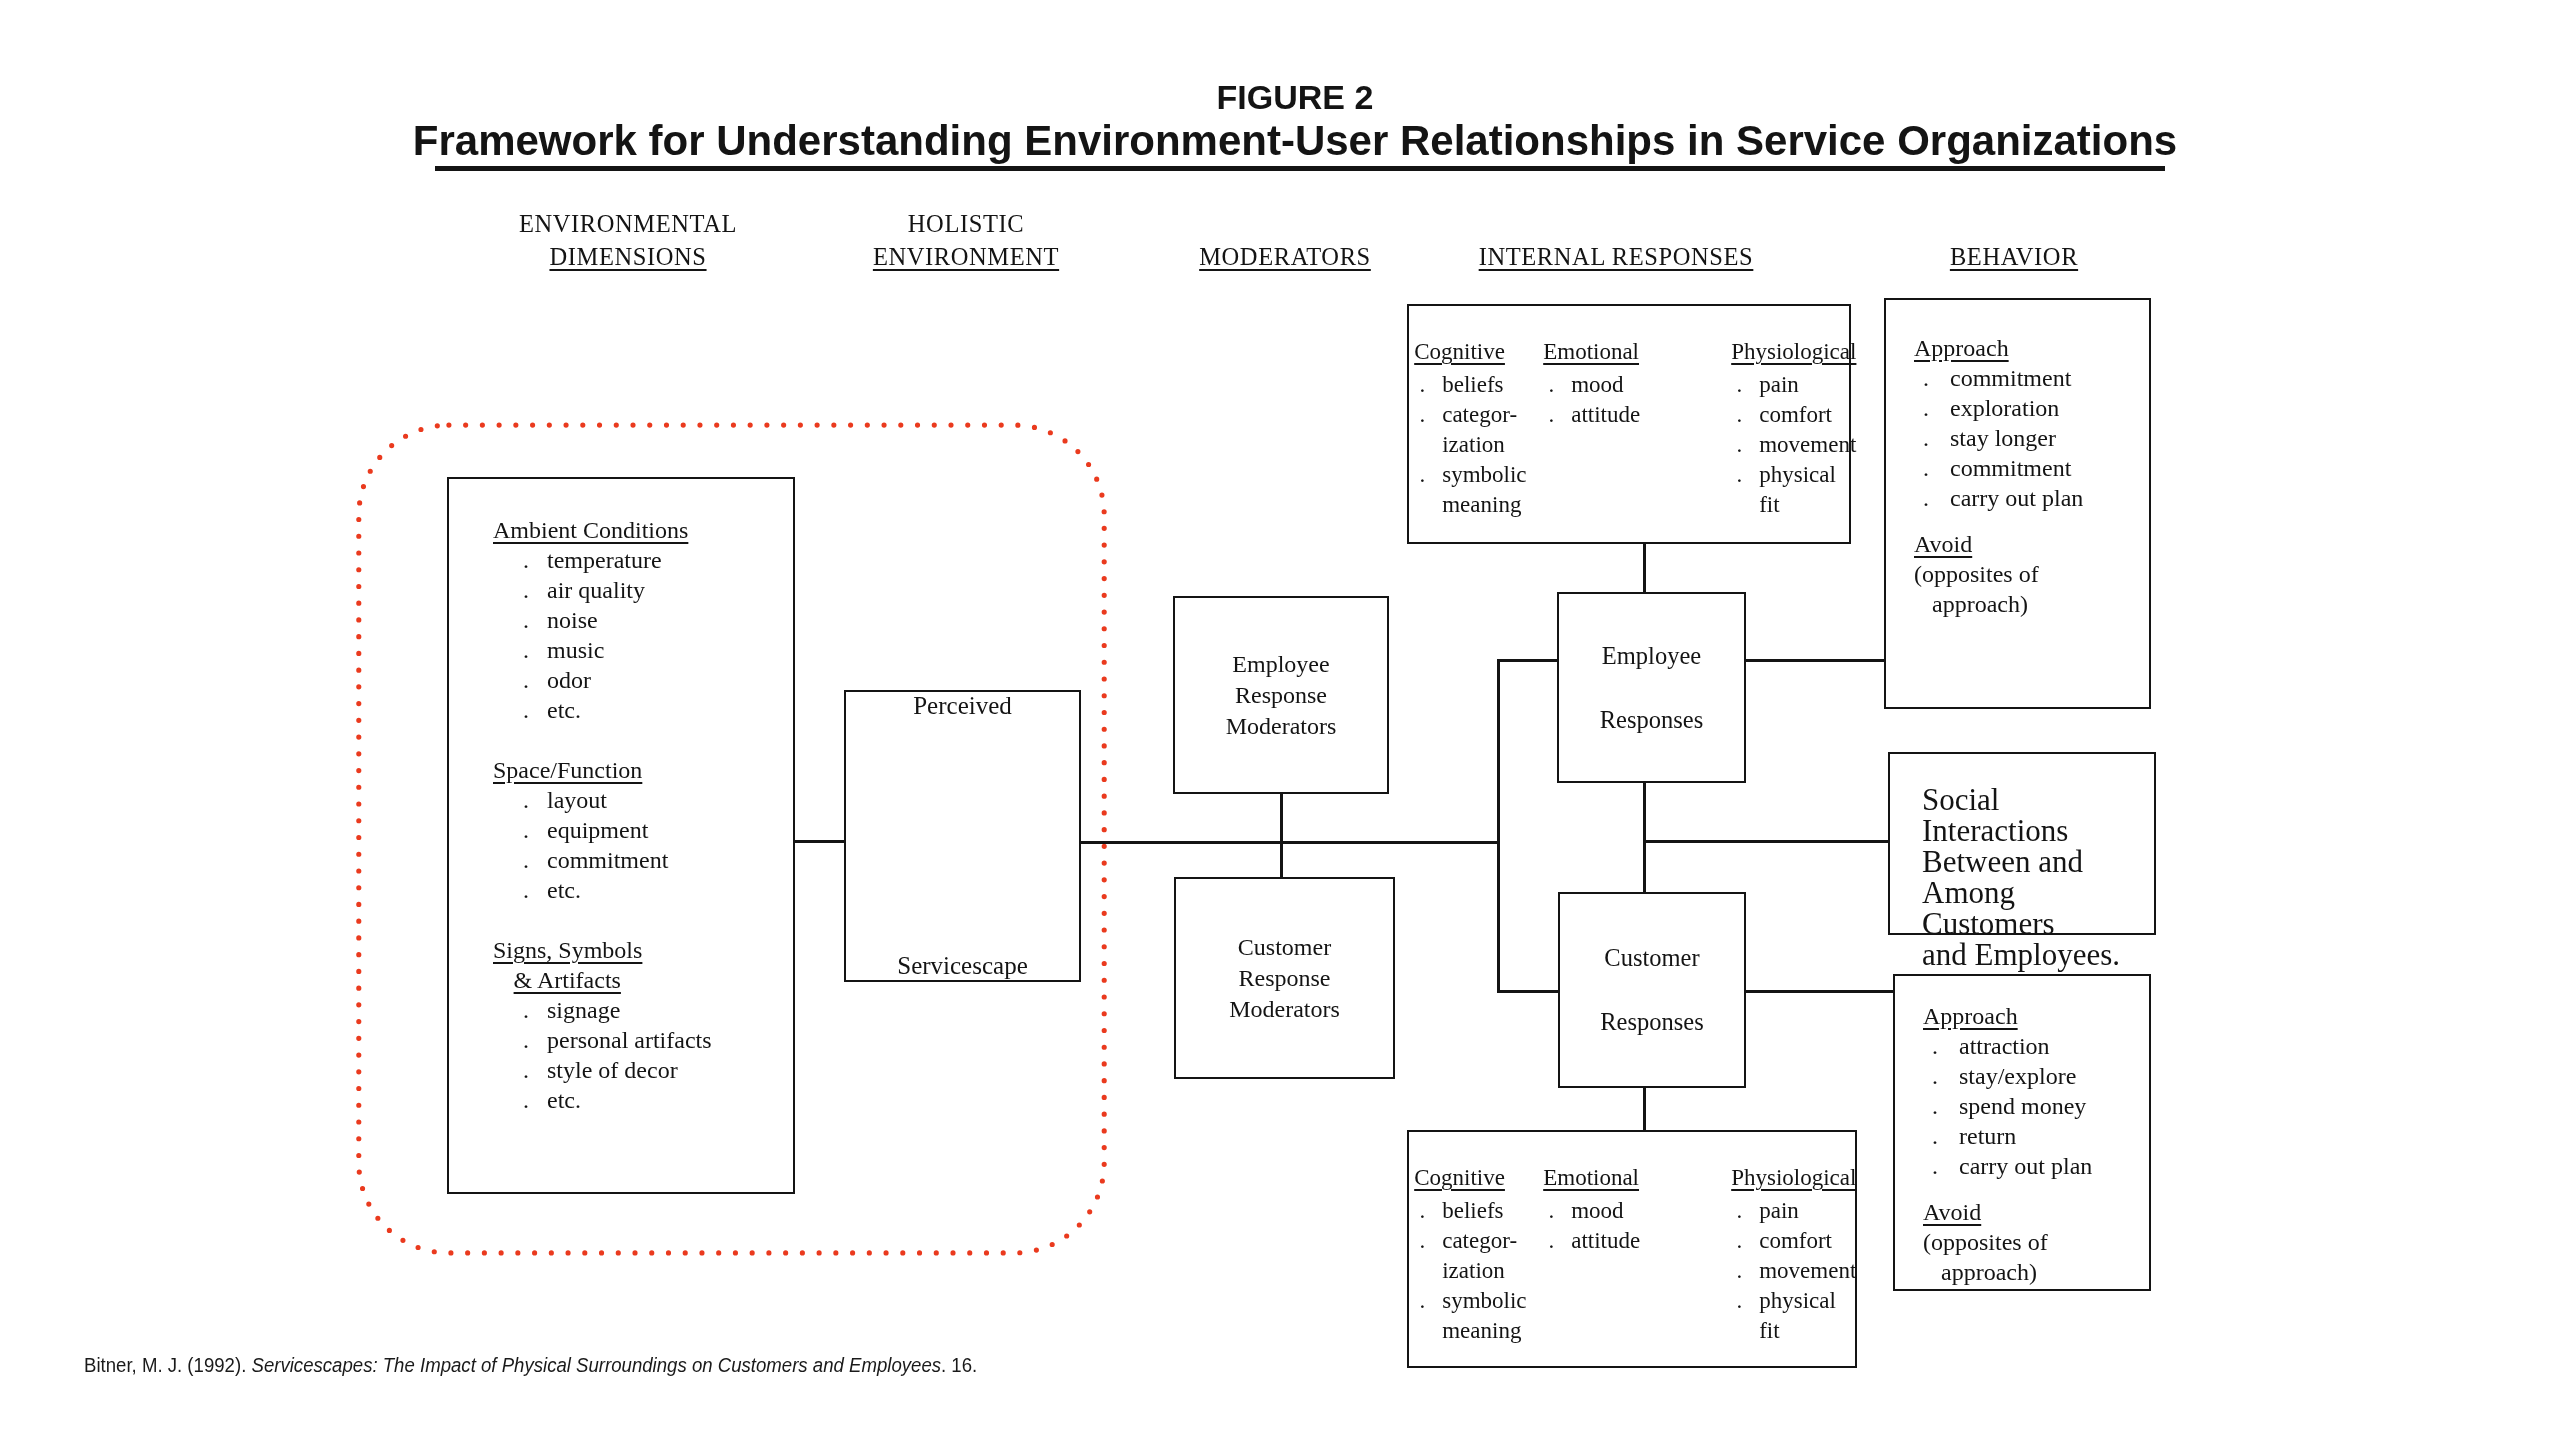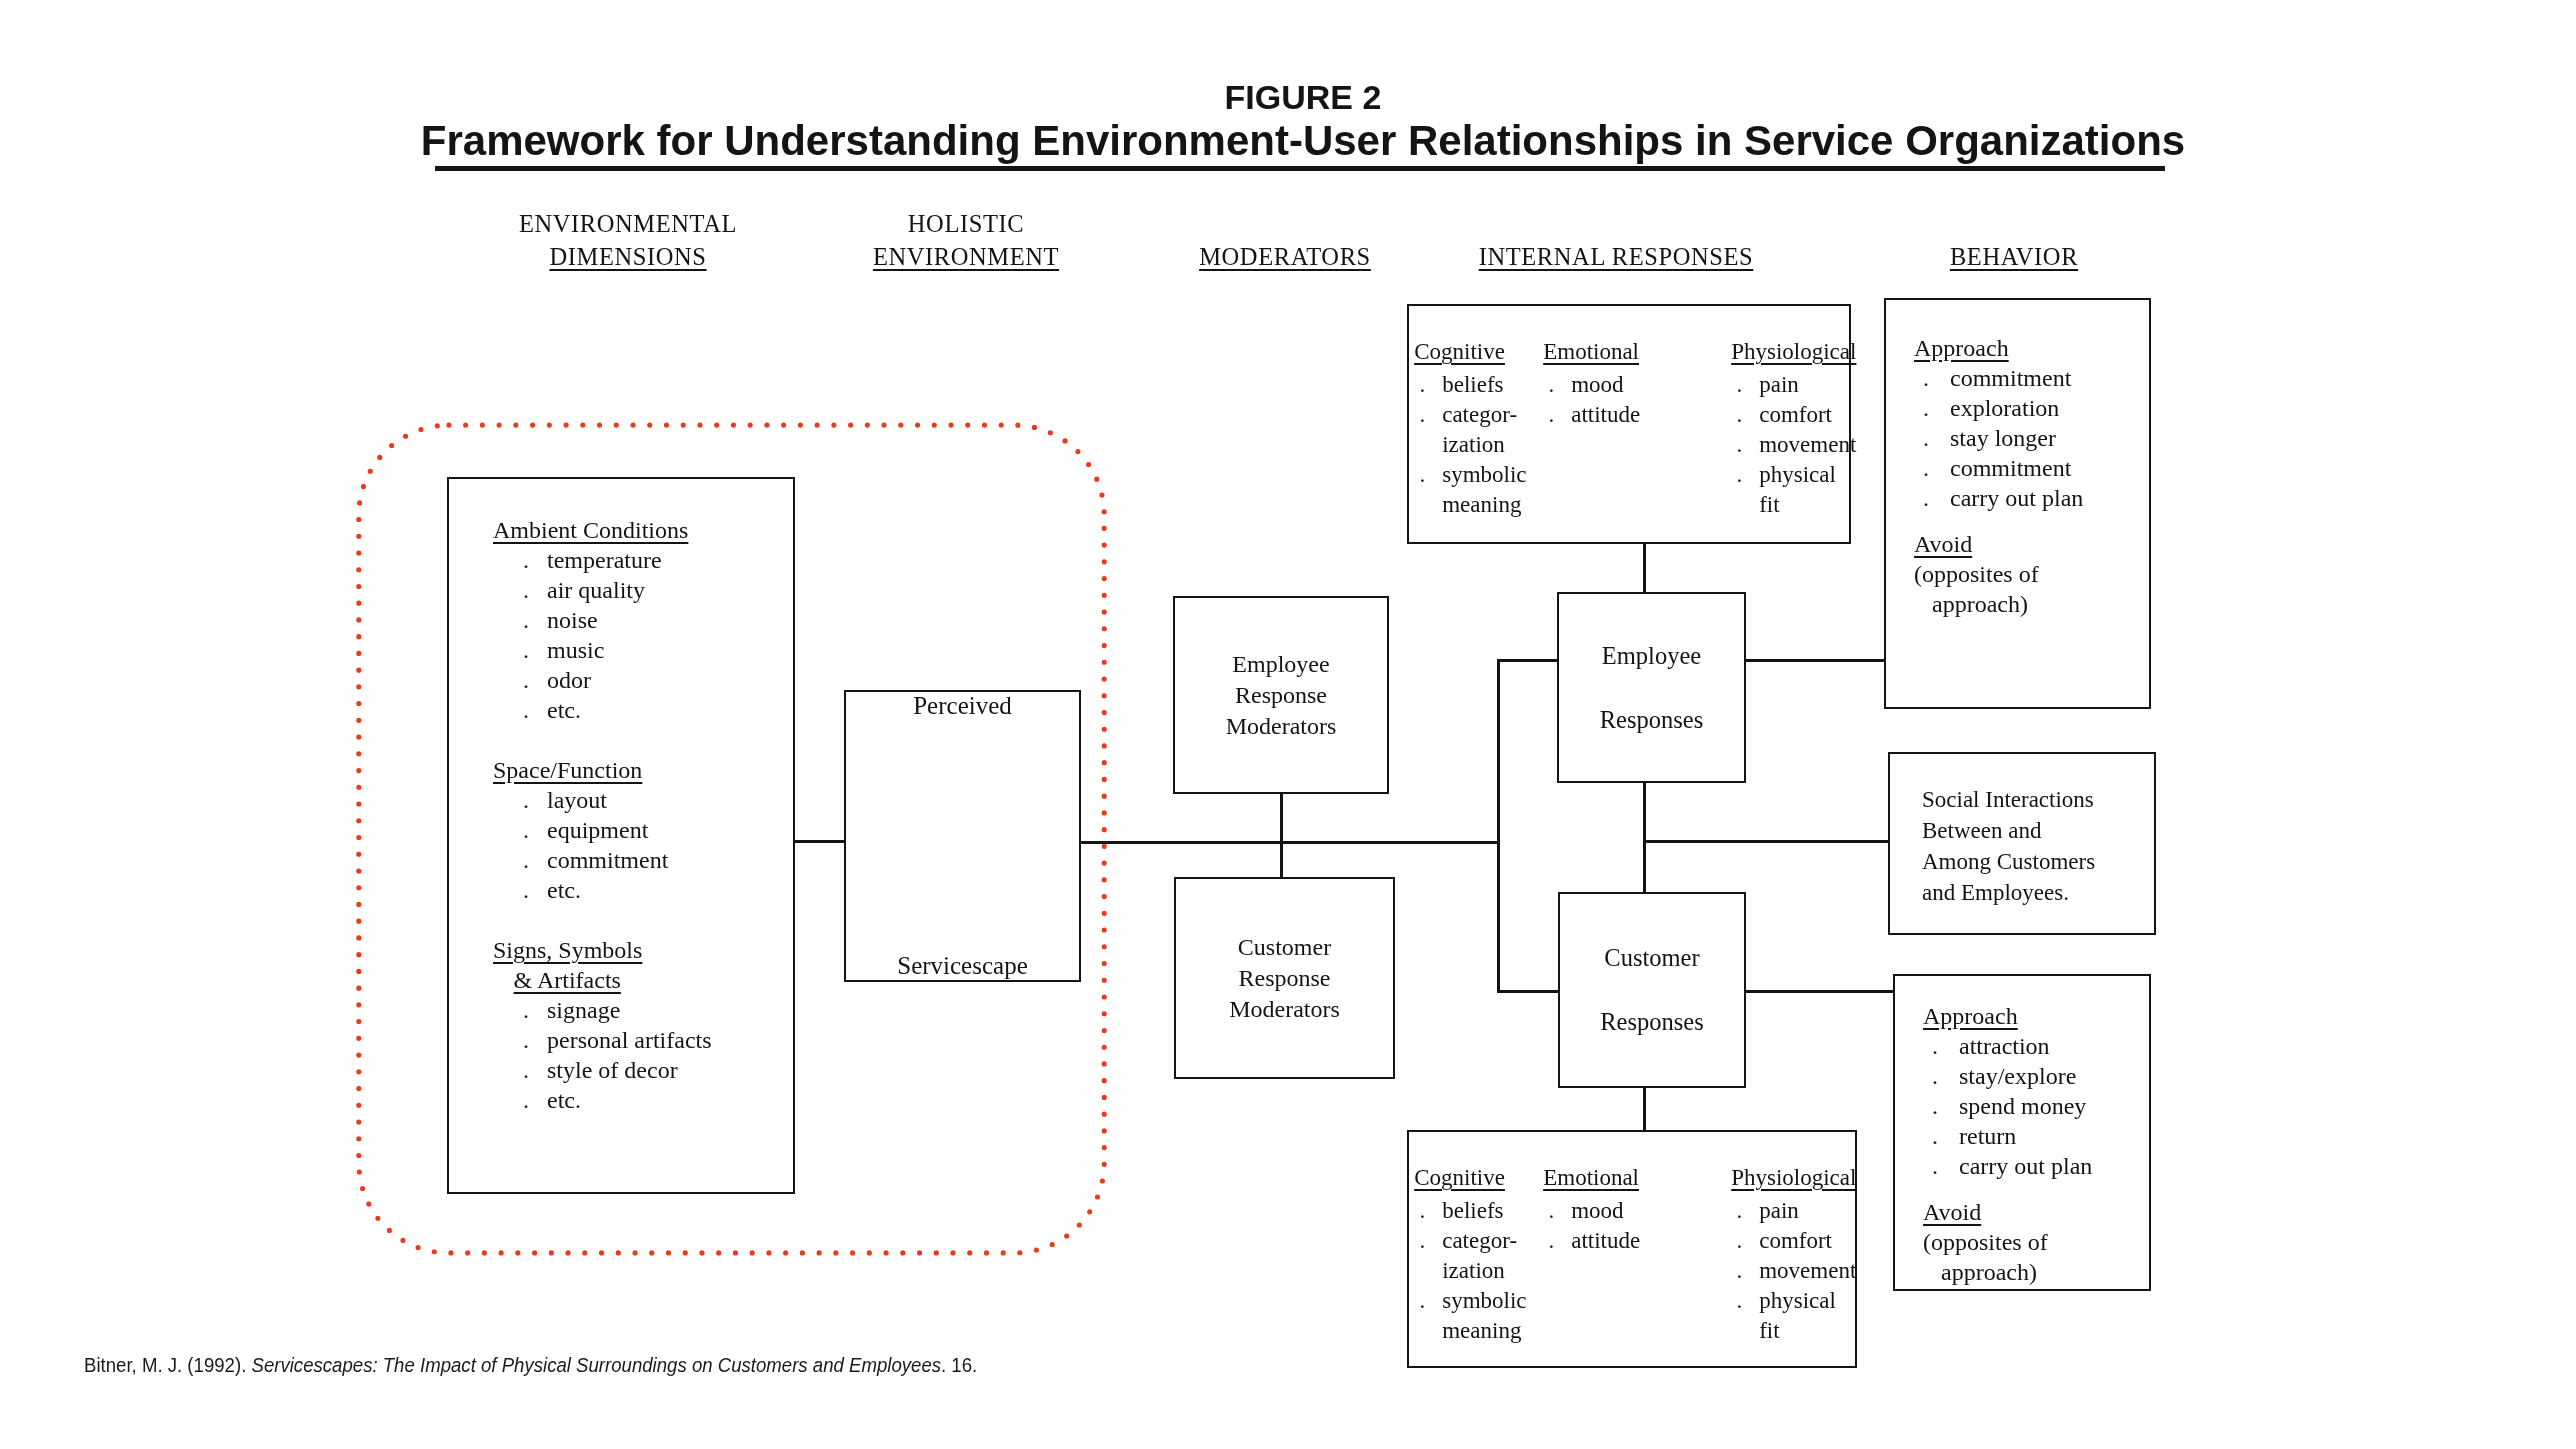--- a/index.html
+++ b/index.html
@@ -5,21 +5,21 @@
   :root{
     --red:#ea3a1e; --ink:#141414; --bg:#ffffff;
   }
   html,body{margin:0;padding:0;background:#fff;}
   .canvas{
     position:relative; width:2576px; height:1449px; background:var(--bg);
     font-family:"Liberation Serif","DejaVu Serif",serif; color:var(--ink);
     overflow:hidden;
   }
   
-  .title-block{position:absolute; left:369px; top:76px; width:1868px; text-align:center;
+  .title-block{position:absolute; left:361px; top:76px; width:1868px; text-align:center;
     font-family:"Liberation Sans","DejaVu Sans",sans-serif; font-weight:bold;}
   .title-line1{font-size:34px; line-height:43px;}
   .title-line2{font-size:42px; line-height:43px;}
   .title-rule{position:absolute; left:435px; top:166px; width:1730px; height:4.5px; background:var(--ink);}
   
   .col-hdr{position:absolute; top:207px; text-align:center; font-size:24.5px; letter-spacing:0.6px;}
   .col-hdr .hl{height:33px; line-height:33px; white-space:nowrap;}
   .u{text-decoration:underline; text-decoration-thickness:1.9px; text-underline-offset:3.9px;}
   .hdr-env{left:467px; width:322px;}
   .hdr-hol{left:805px; width:322px;}
@@ -61,21 +61,21 @@
   
   .behbox .mk{width:36px; padding-left:9px;}
   .beh-top{left:1884px; top:298px; width:267px; height:411px;}
   .beh-bottom{left:1893px; top:974px; width:258px; height:317px;}
   .beh-content{padding:33px 5.2px 0 28px; font-size:24px; line-height:30px;}
   .beh-content-b{padding:24.5px 5.2px 0 28px; font-size:24px; line-height:30px;}
   .avoid{margin-top:16px;}
   .avoid-l2{padding-left:18px;}
   
   .social{left:1888px; top:752px; width:268px; height:183px;}
-  .social-content{padding:30px 5.2px 0 32px; font-size:23px; line-height:31px;}
+  .social-content{padding:30px 5.2px 0 32px; font-size:31px; line-height:31px;}
   
   .hline,.vline{position:absolute; background:var(--ink);}
   .hline{height:2.6px;}
   .vline{width:2.6px;}
   
   .red-svg{position:absolute; left:353px; top:419px;}
   .red-rect{fill:none; stroke:var(--red); stroke-width:8; stroke-linecap:round; stroke-dasharray:0 26;}
   
   .citation{position:absolute; left:84px; top:1354px; font-family:"Liberation Sans","DejaVu Sans",sans-serif;
     font-size:20px; white-space:nowrap; transform:scaleX(0.93); transform-origin:0 0; color:#1a1a1a;}

